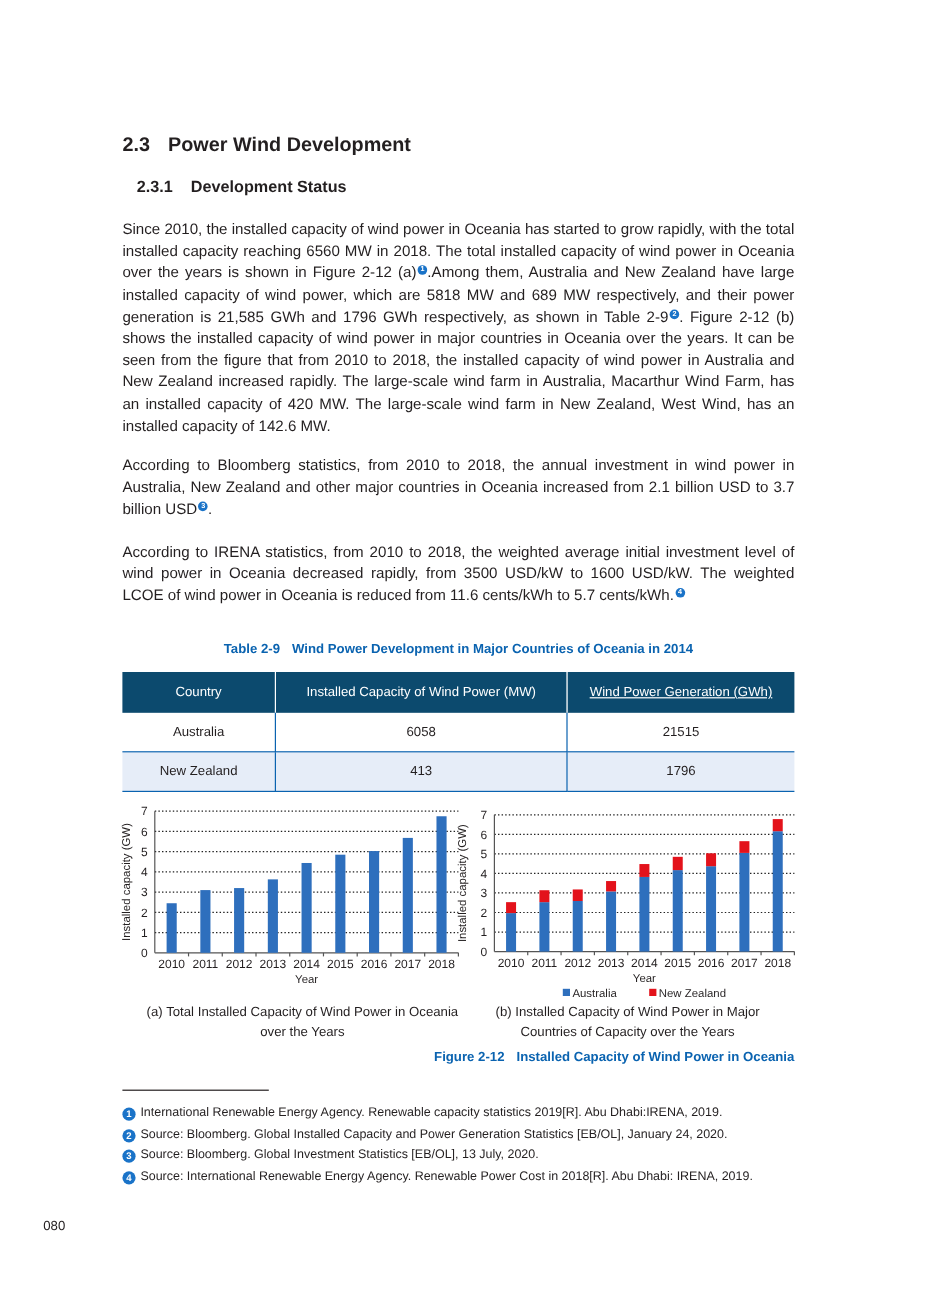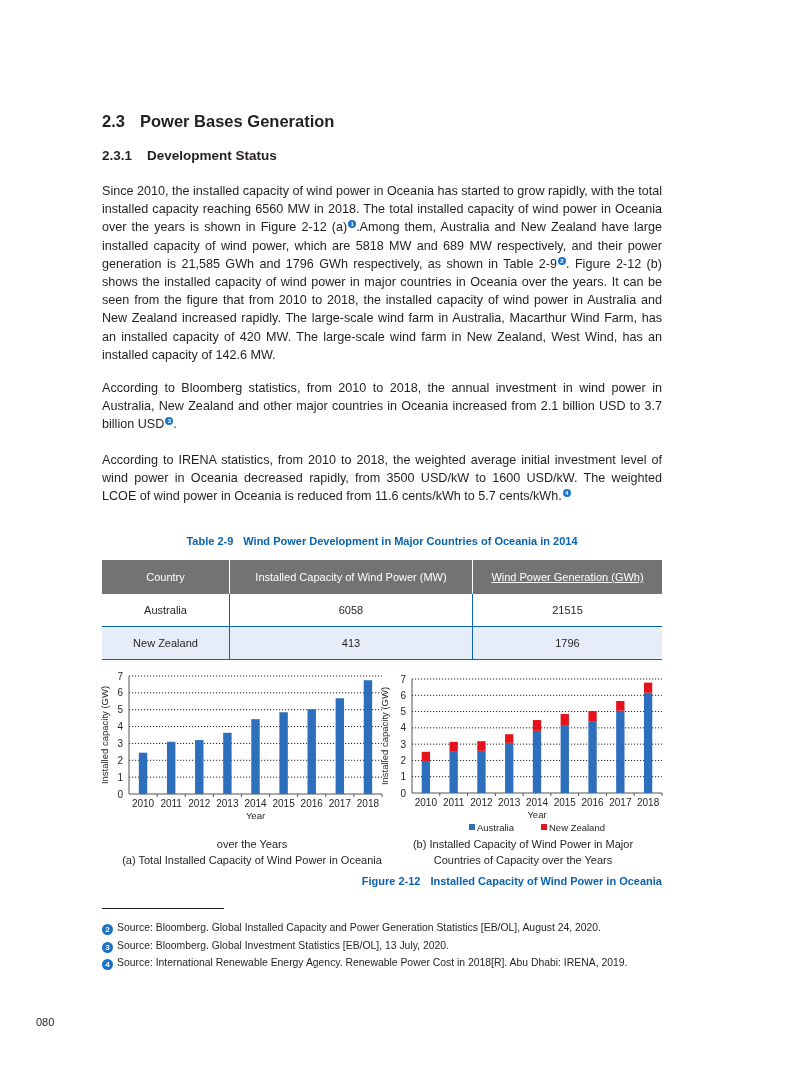--- a/index.html
+++ b/index.html
@@ -1,35 +1,35 @@
 <!DOCTYPE html>
 <html><head>
 <meta charset="utf-8">
 <style>
   html, body { margin: 0; padding: 0; background: #ffffff; }
   body { width: 793px; height: 1077px; position: relative; overflow: hidden;
          font-family: "Liberation Sans", sans-serif; color: #231f20; }
   .h2 { position: absolute; left: 102px; top: 112px; font-size: 16.5px; font-weight: bold; color: #231f20; }
   .h2 .num { display: inline-block; width: 38px; }
   .h3 { position: absolute; left: 102px; top: 148px; font-size: 13.5px; font-weight: bold; color: #231f20; }
-  .h3 .num { display: inline-block; width: 45px; }
+  .h3 .num { display: inline-block; width: 45px; margin-left: 12px; }
   .para { position: absolute; left: 102px; width: 560px; font-size: 12.6px; line-height: 18.2px;
           text-align: justify; color: #231f20; margin: 0; }
   .p1 { top: 182px; }
   .p2 { top: 379px; }
   .p3 { top: 451px; }
   .fn-mark { display: inline-block; width: 8px; height: 8px; border-radius: 50%; background: #1a73c8;
              color: #fff; font-size: 6px; line-height: 8px; text-align: center; vertical-align: super;
              font-weight: bold; margin-left: 1px; }
   .table-caption { position: absolute; left: 102px; width: 560px; top: 535px; text-align: center;
                    font-size: 11px; font-weight: bold; color: #0a63b0; }
   .table-caption .num { margin-right: 10px; }
   table.data { position: absolute; left: 102px; top: 560px; width: 560px; border-collapse: collapse;
                font-size: 11px; }
-  table.data th { background: #737373; color: #fff; font-weight: normal; height: 32px;
+  table.data th { background: #0c4a6e; color: #fff; font-weight: normal; height: 32px;
                   border-right: 1px solid #ffffff; }
   table.data th:last-child { border-right: none; text-decoration: underline; }
   table.data td { text-align: center; height: 30px; color: #231f20;
                   border-right: 1px solid #0a63b0; border-bottom: 1px solid #0a63b0; }
   table.data td:last-child { border-right: none; }
   table.data tr.alt td { background: #e6edf8; }
   .col1 { width: 125px; } .col2 { width: 240px; }
   svg.chart { position: absolute; top: 670px; }
   .chart-caption { position: absolute; top: 836px; font-size: 11px; line-height: 16px; text-align: center; color: #231f20; }
   .cap-a { left: 112px; width: 280px; }
@@ -42,21 +42,21 @@
   .footnotes .fn { white-space: nowrap; }
   .fn-circle { display: inline-block; width: 11px; height: 11px; border-radius: 50%; background: #1a73c8; color: #fff;
                font-size: 8px; line-height: 11px; text-align: center; font-weight: bold; margin-right: 4px; vertical-align: -1px; }
   .page-num { position: absolute; left: 36px; top: 1016px; font-size: 11px; color: #231f20; }
   svg text { font-family: "Liberation Sans", sans-serif; }
 </style>
 </head>
 <body>
 
 <div class="h2">
-  <span class="num">2.3</span><span>Power Bases Generation</span>
+  <span class="num">2.3</span><span>Power Wind Development</span>
 </div>
 <div class="h3">
   <span class="num">2.3.1</span><span>Development Status</span>
 </div>
 
 <p class="para p1"><span>Since 2010, the installed capacity of wind power in Oceania has started to grow rapidly, with the total installed capacity reaching 6560 MW in 2018. The total installed capacity of wind power in Oceania over the years is shown in Figure 2-12 (a)</span><span class="fn-mark">1</span><span>.Among them, Australia and New Zealand have large installed capacity of wind power, which are 5818 MW and 689 MW respectively, and their power generation is 21,585 GWh and 1796 GWh respectively, as shown in Table 2-9</span><span class="fn-mark">2</span><span>. Figure 2-12 (b) shows the installed capacity of wind power in major countries in Oceania over the years. It can be seen from the figure that from 2010 to 2018, the installed capacity of wind power in Australia and New Zealand increased rapidly. The large-scale wind farm in Australia, Macarthur Wind Farm, has an installed capacity of 420 MW. The large-scale wind farm in New Zealand, West Wind, has an installed capacity of 142.6 MW.</span></p>
 
 <p class="para p2"><span>According to Bloomberg statistics, from 2010 to 2018, the annual investment in wind power in Australia, New Zealand and other major countries in Oceania increased from 2.1 billion USD to 3.7 billion USD</span><span class="fn-mark">3</span><span>.</span></p>
 
 <p class="para p3"><span>According to IRENA statistics, from 2010 to 2018, the weighted average initial investment level of wind power in Oceania decreased rapidly, from 3500 USD/kW to 1600 USD/kW. The weighted LCOE of wind power in Oceania is reduced from 11.6 cents/kWh to 5.7 cents/kWh.</span><span class="fn-mark">4</span></p>
@@ -191,33 +191,34 @@
     <rect x="263.9444444444444" y="12.582857142857137" width="8.333333333333334" height="10.097142857142856" fill="#e3121b"></rect>
     <text x="157" y="148" font-size="9.5" text-anchor="middle" fill="#231f20">Year</text>
     <text x="0" y="0" font-size="9.5" text-anchor="middle" fill="#231f20" transform="translate(8,66) rotate(-90)">Installed capacity (GW)</text>
     <rect x="89" y="154" width="6" height="6" fill="#2e6fbd"></rect>
     <text x="97" y="160.5" font-size="9.5" fill="#231f20">Australia</text>
     <rect x="161" y="154" width="6" height="6" fill="#e3121b"></rect>
     <text x="169" y="160.5" font-size="9.5" fill="#231f20">New Zealand</text>
   </svg>
 
 <div class="chart-caption cap-a">
+  <div>(a) Total Installed Capacity of Wind Power in Oceania</div>
   <div>over the Years</div>
-  <div>(a) Total Installed Capacity of Wind Power in Oceania</div>
 </div>
 <div class="chart-caption cap-b">
   <div>(b) Installed Capacity of Wind Power in Major</div>
   <div>Countries of Capacity over the Years</div>
 </div>
 
 <div class="fig-caption">
   <span class="num">Figure 2-12</span><span>Installed Capacity of Wind Power in Oceania</span>
 </div>
 
 <div class="fn-rule"></div>
 
 <div class="footnotes">
-  <div class="fn"><span class="fn-circle">2</span><span>Source: Bloomberg. Global Installed Capacity and Power Generation Statistics [EB/OL], August 24, 2020.</span></div>
+  <div class="fn"><span class="fn-circle">1</span><span>International Renewable Energy Agency. Renewable capacity statistics 2019[R]. Abu Dhabi:IRENA, 2019.</span></div>
+  <div class="fn"><span class="fn-circle">2</span><span>Source: Bloomberg. Global Installed Capacity and Power Generation Statistics [EB/OL], January 24, 2020.</span></div>
   <div class="fn"><span class="fn-circle">3</span><span>Source: Bloomberg. Global Investment Statistics [EB/OL], 13 July, 2020.</span></div>
   <div class="fn"><span class="fn-circle">4</span><span>Source: International Renewable Energy Agency. Renewable Power Cost in 2018[R]. Abu Dhabi: IRENA, 2019.</span></div>
 </div>
 
 <div class="page-num">080</div>
 
 </body></html>

